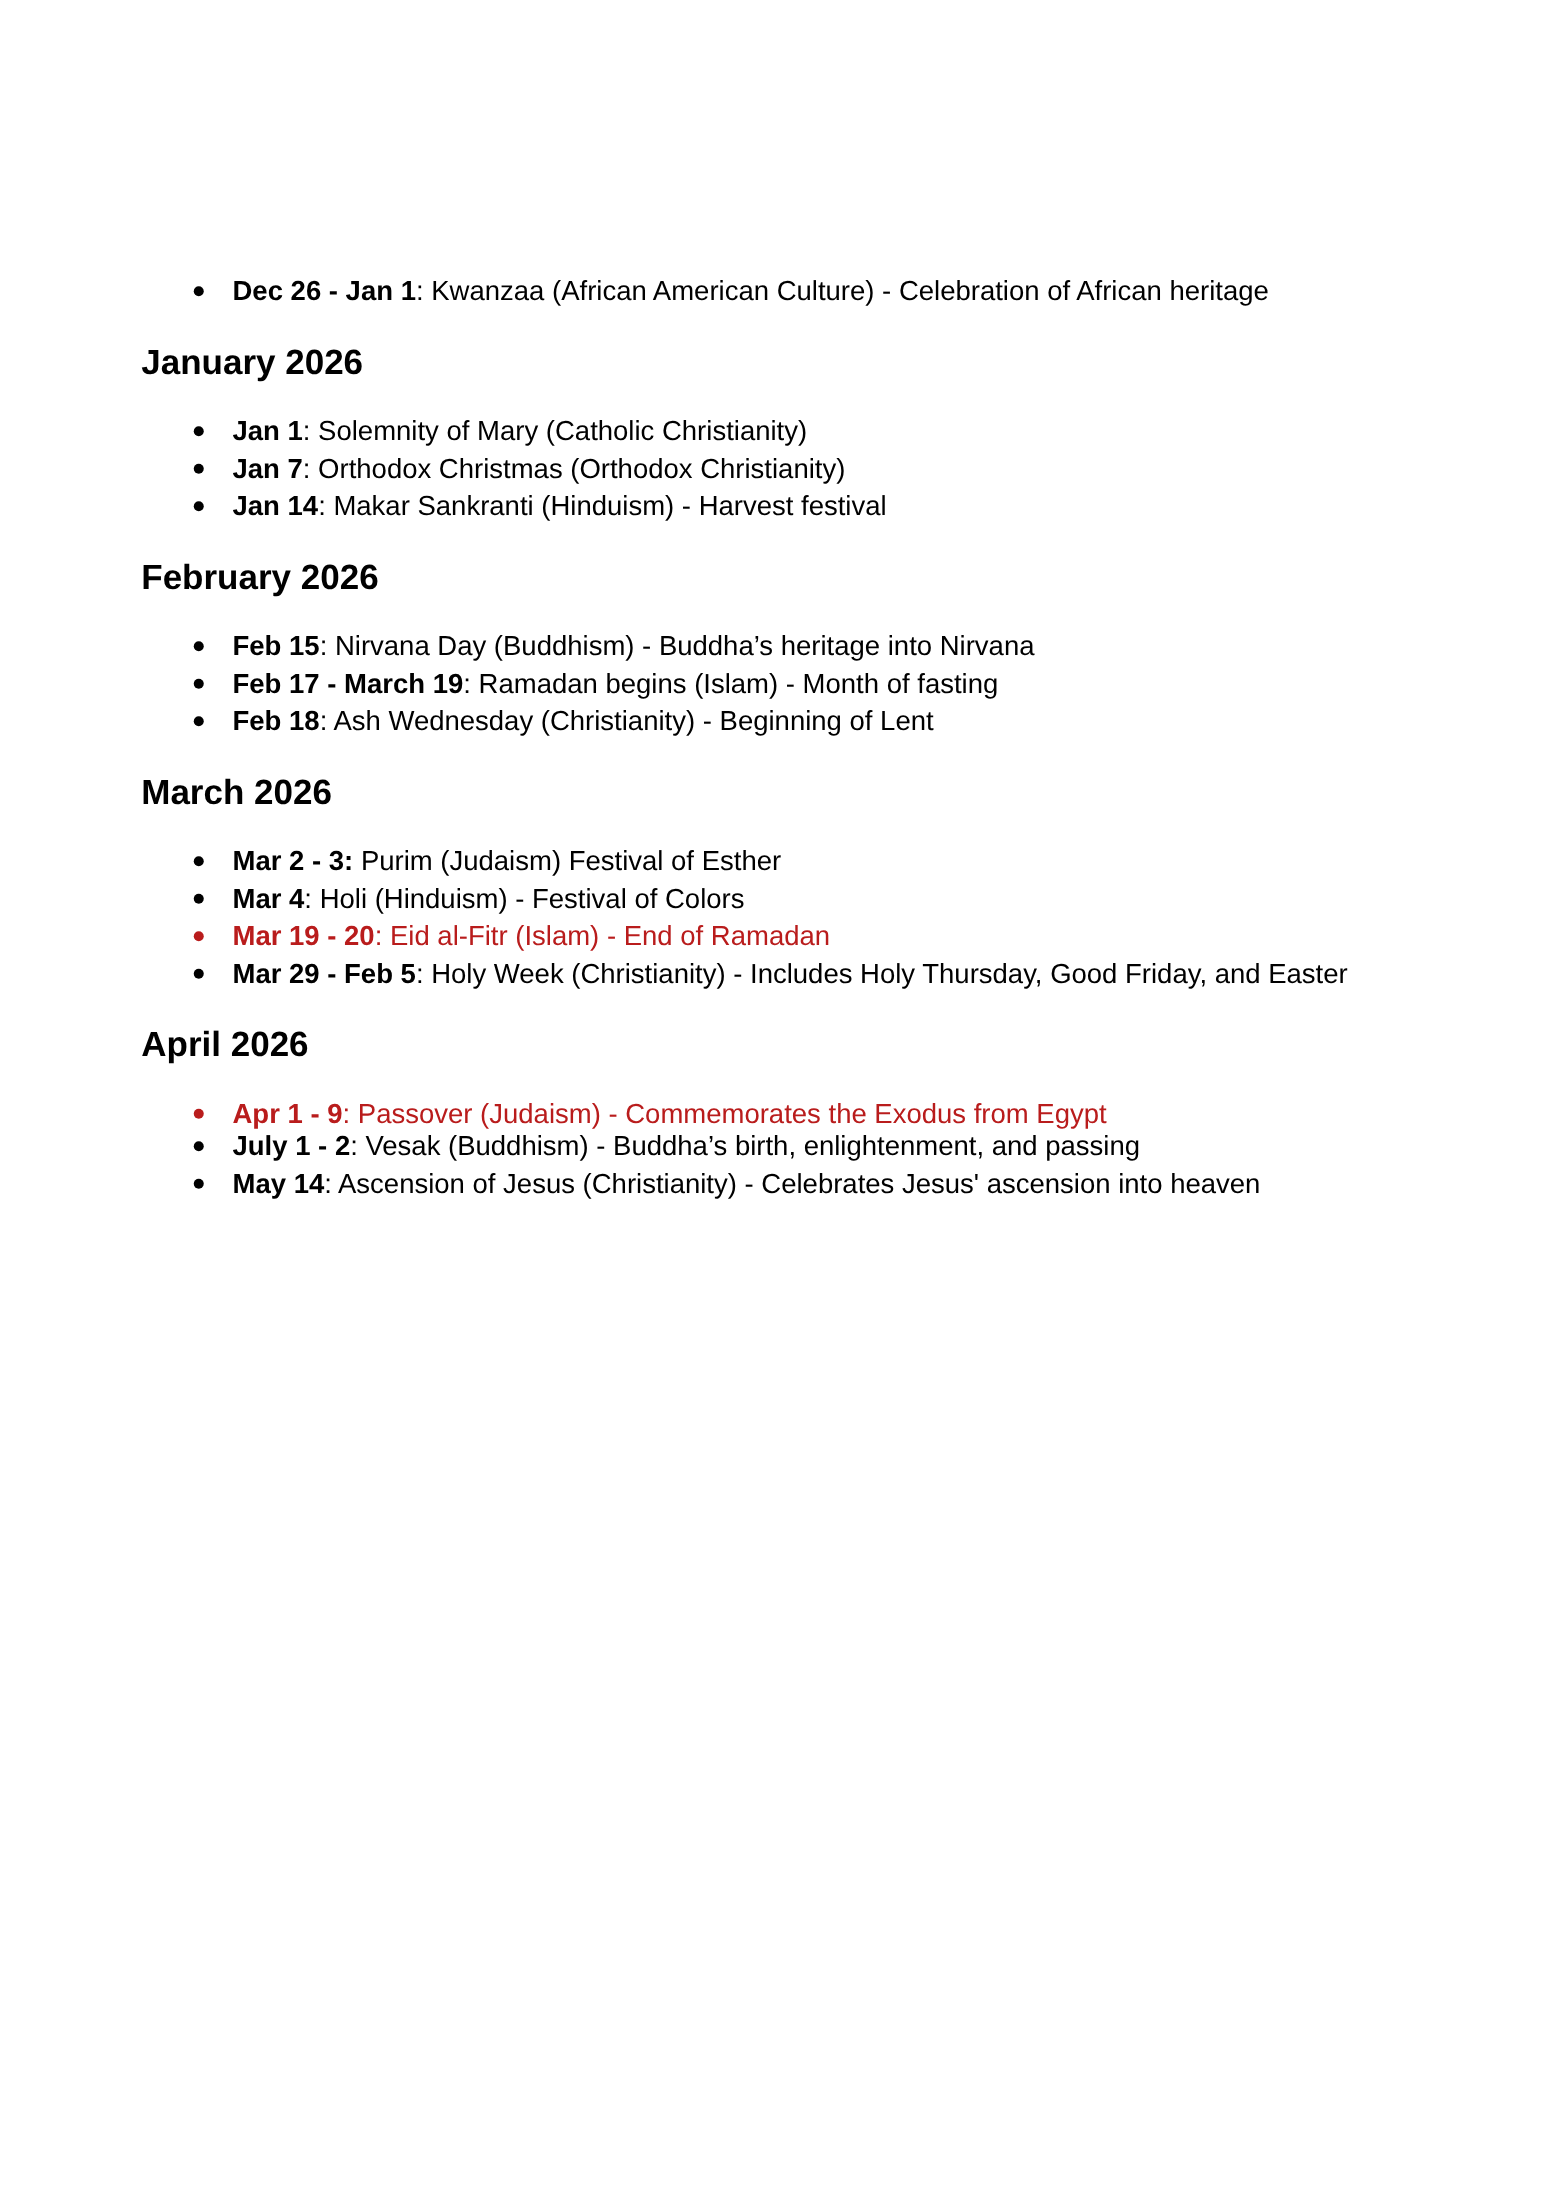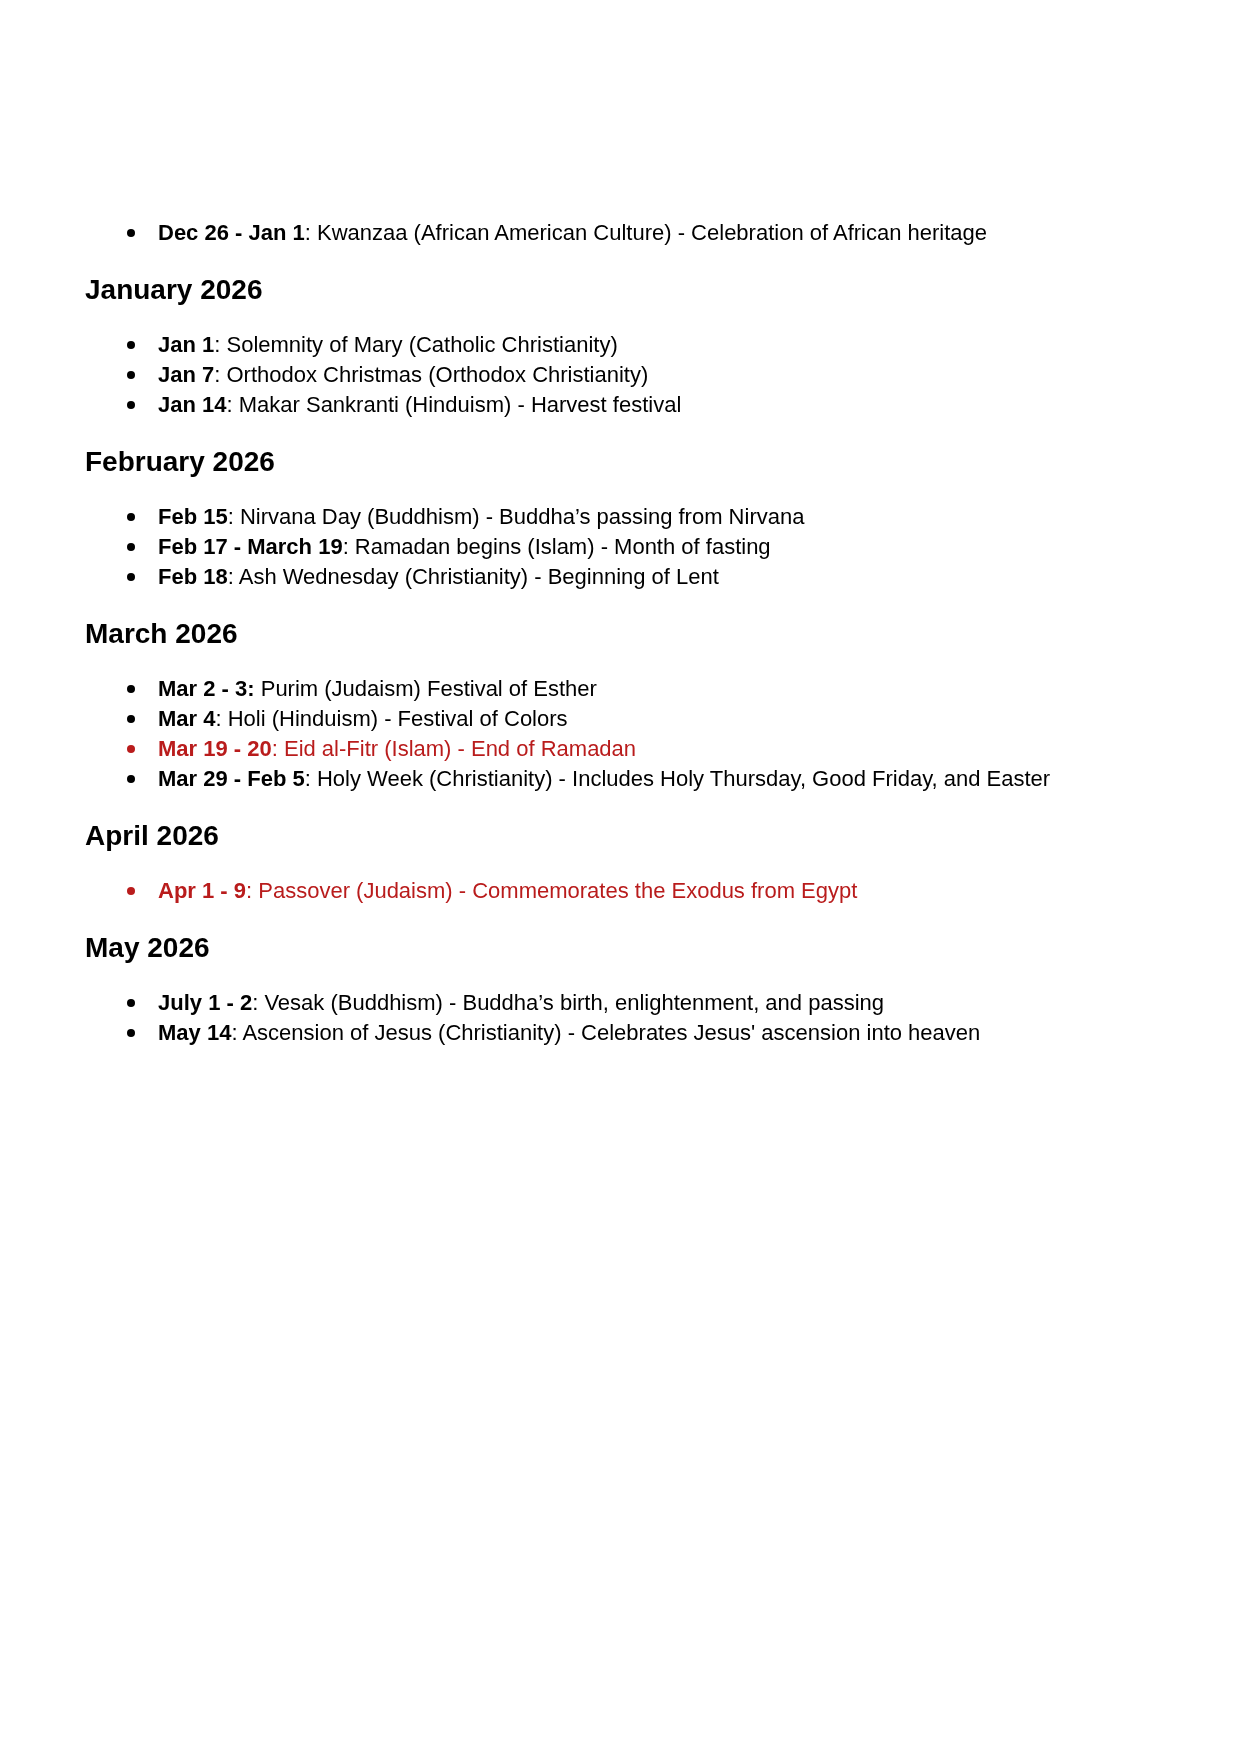--- a/index.html
+++ b/index.html
@@ -6,21 +6,21 @@
   html, body { margin: 0; padding: 0; background: #ffffff; }
   .page {
     width: 1241px;
     height: 1755px;
     background: #ffffff;
     color: #000000;
     font-family: "Liberation Sans", "DejaVu Sans", sans-serif;
     overflow: hidden;
   }
   .content {
-    padding: 220px 135px 0 85px;
+    padding: 220px 135px 0 113px;
   }
   h2.month {
     font-size: 28px;
     line-height: 28px;
     font-weight: 700;
     color: #000000;
     margin: 30px 0 28px 0;
   }
   ul.holidays {
     list-style: none;
@@ -59,38 +59,37 @@
 
     <h2 class="month">January 2026</h2>
     <ul class="holidays">
       <li class="holiday-item"><span class="dot"></span><strong class="date">Jan 1</strong><span>: Solemnity of Mary (Catholic Christianity)</span></li>
       <li class="holiday-item"><span class="dot"></span><strong class="date">Jan 7</strong><span>: Orthodox Christmas (Orthodox Christianity)</span></li>
       <li class="holiday-item"><span class="dot"></span><strong class="date">Jan 14</strong><span>: Makar Sankranti (Hinduism) - Harvest festival</span></li>
     </ul>
 
     <h2 class="month">February 2026</h2>
     <ul class="holidays">
-      <li class="holiday-item"><span class="dot"></span><strong class="date">Feb 15</strong><span>: Nirvana Day (Buddhism) - Buddha’s passing from Nirvana</span></li>
+      <li class="holiday-item"><span class="dot"></span><strong class="date">Feb 15</strong><span>: Nirvana Day (Buddhism) - Buddha’s heritage into Nirvana</span></li>
       <li class="holiday-item"><span class="dot"></span><strong class="date">Feb 17 - March 19</strong><span>: Ramadan begins (Islam) - Month of fasting</span></li>
       <li class="holiday-item"><span class="dot"></span><strong class="date">Feb 18</strong><span>: Ash Wednesday (Christianity) - Beginning of Lent</span></li>
     </ul>
 
     <h2 class="month">March 2026</h2>
     <ul class="holidays">
       <li class="holiday-item"><span class="dot"></span><strong class="date">Mar 2 - 3:</strong><span> Purim (Judaism) Festival of Esther</span></li>
       <li class="holiday-item"><span class="dot"></span><strong class="date">Mar 4</strong><span>: Holi (Hinduism) - Festival of Colors</span></li>
       <li class="holiday-item blue"><span class="dot"></span><strong class="date">Mar 19 - 20</strong><span>: Eid al-Fitr (Islam) - End of Ramadan</span></li>
       <li class="holiday-item"><span class="dot"></span><strong class="date">Mar 29 - Feb 5</strong><span>: Holy Week (Christianity) - Includes Holy Thursday, Good Friday, and Easter</span></li>
     </ul>
 
     <h2 class="month">April 2026</h2>
     <ul class="holidays">
       <li class="holiday-item blue"><span class="dot"></span><strong class="date">Apr 1 - 9</strong><span>: Passover (Judaism) - Commemorates the Exodus from Egypt</span></li>
     </ul>
 
-    <h2 class="month">May 2026</h2>
     <ul class="holidays">
       <li class="holiday-item"><span class="dot"></span><strong class="date">July 1 - 2</strong><span>: Vesak (Buddhism) - Buddha’s birth, enlightenment, and passing</span></li>
       <li class="holiday-item"><span class="dot"></span><strong class="date">May 14</strong><span>: Ascension of Jesus (Christianity) - Celebrates Jesus' ascension into heaven</span></li>
     </ul>
 
   </div>
 </div>
 
 </body></html>

